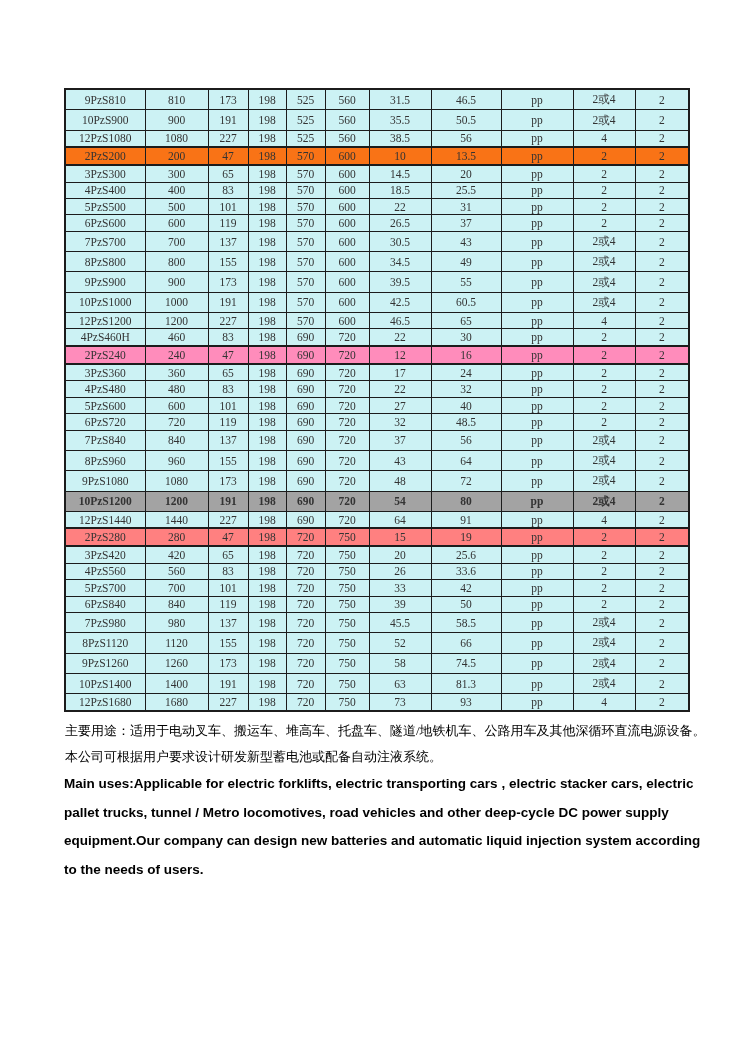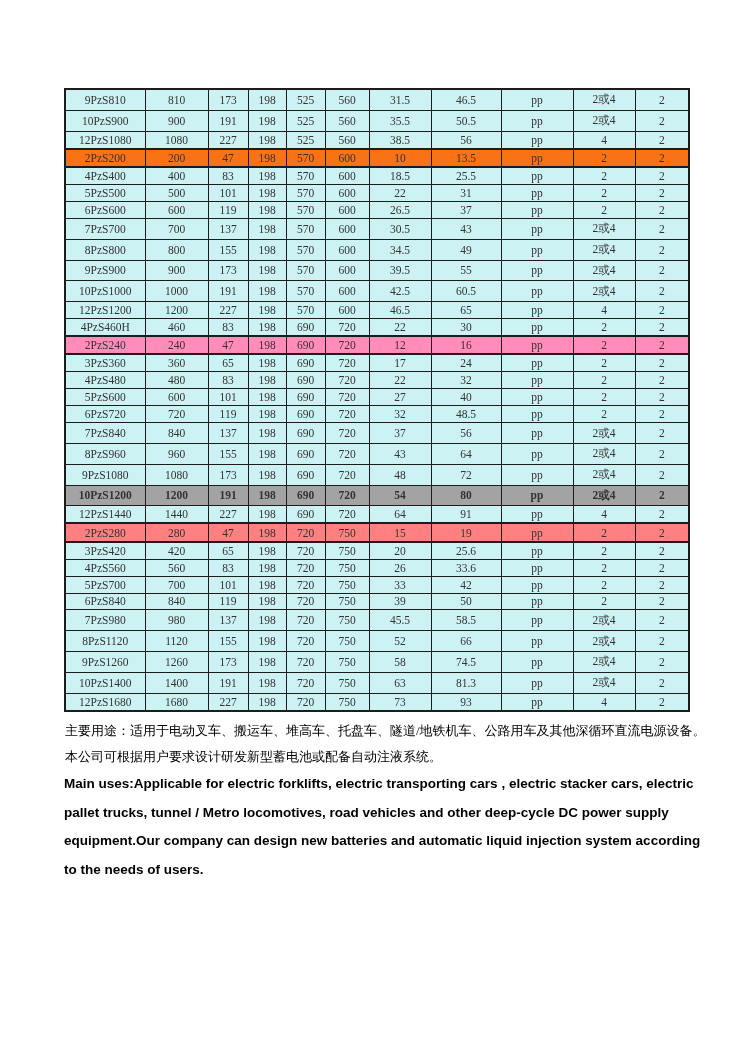--- a/index.html
+++ b/index.html
@@ -127,20 +127,33 @@
           <td>198</td>
           <td>570</td>
           <td>600</td>
           <td>10</td>
           <td>13.5</td>
           <td>pp</td>
           <td>2</td>
           <td>2</td>
         </tr>
         <tr style="background-color: rgb(204, 242, 244);">
+          <td>3PzS300</td>
+          <td>300</td>
+          <td>65</td>
+          <td>198</td>
+          <td>570</td>
+          <td>600</td>
+          <td>14.5</td>
+          <td>20</td>
+          <td>pp</td>
+          <td>2</td>
+          <td>2</td>
+        </tr>
+        <tr style="background-color: rgb(204, 242, 244);">
           <td>4PzS400</td>
           <td>400</td>
           <td>83</td>
           <td>198</td>
           <td>570</td>
           <td>600</td>
           <td>18.5</td>
           <td>25.5</td>
           <td>pp</td>
           <td>2</td>

